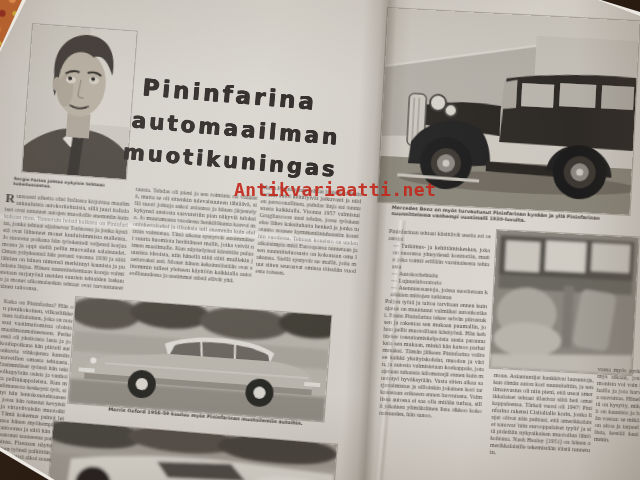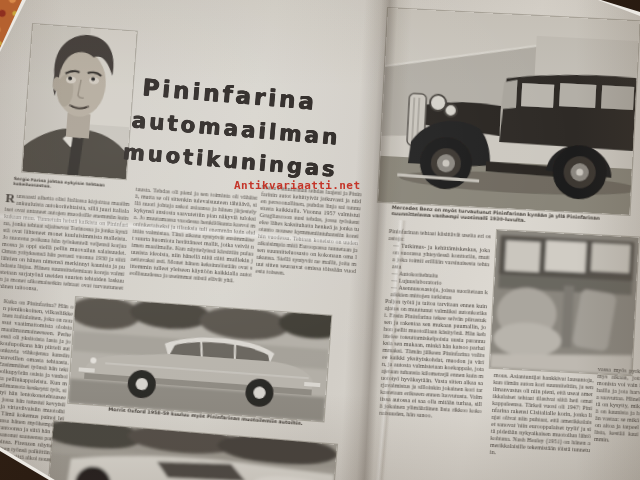--- a/index.html
+++ b/index.html
@@ -44,21 +44,21 @@
     transform:rotate(4.2deg);transform-origin:top left;pointer-events:none;
     background:linear-gradient(180deg,transparent,rgba(255,255,255,.38),transparent);}
   .crease-v{position:absolute;left:398px;top:220px;width:9px;height:280px;
     transform:rotate(5deg);transform-origin:top left;pointer-events:none;
     background:linear-gradient(90deg,transparent,rgba(255,255,255,.3),rgba(90,76,60,.14),transparent);}
   .shade{position:absolute;inset:0;pointer-events:none;
     background:radial-gradient(120% 90% at 18% 30%,rgba(255,255,255,.10),transparent 60%),
       linear-gradient(180deg,rgba(120,105,85,.10),transparent 18%,transparent 82%,rgba(80,66,52,.16)),
       linear-gradient(90deg,rgba(90,75,60,.12),transparent 10%,transparent 90%,rgba(90,75,60,.16));}
   .watermark{position:absolute;left:234px;top:179px;font-family:"DejaVu Sans Mono",monospace;
-    font-size:11px;letter-spacing:.4px;font-weight:bold;opacity:.92;}
+    font-size:18px;letter-spacing:.4px;font-weight:bold;opacity:.92;}
 </style>
 </head>
 <body>
 
 <div class="stage">
 
   <div class="cloth"></div>
   <div class="paper-under"></div>
 
   <div class="paper">

